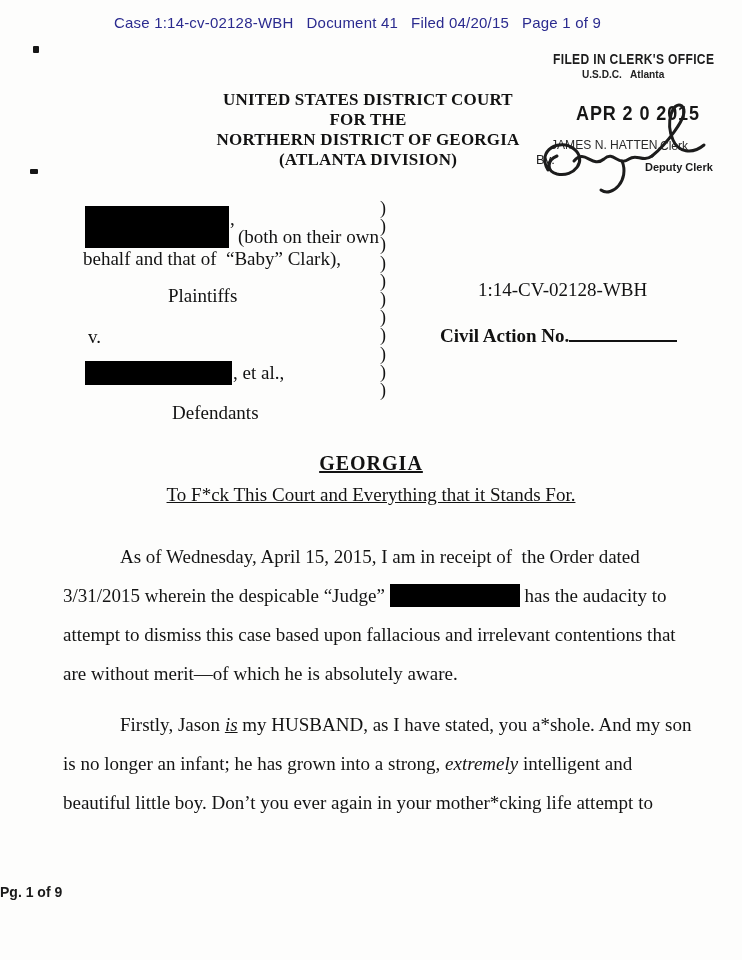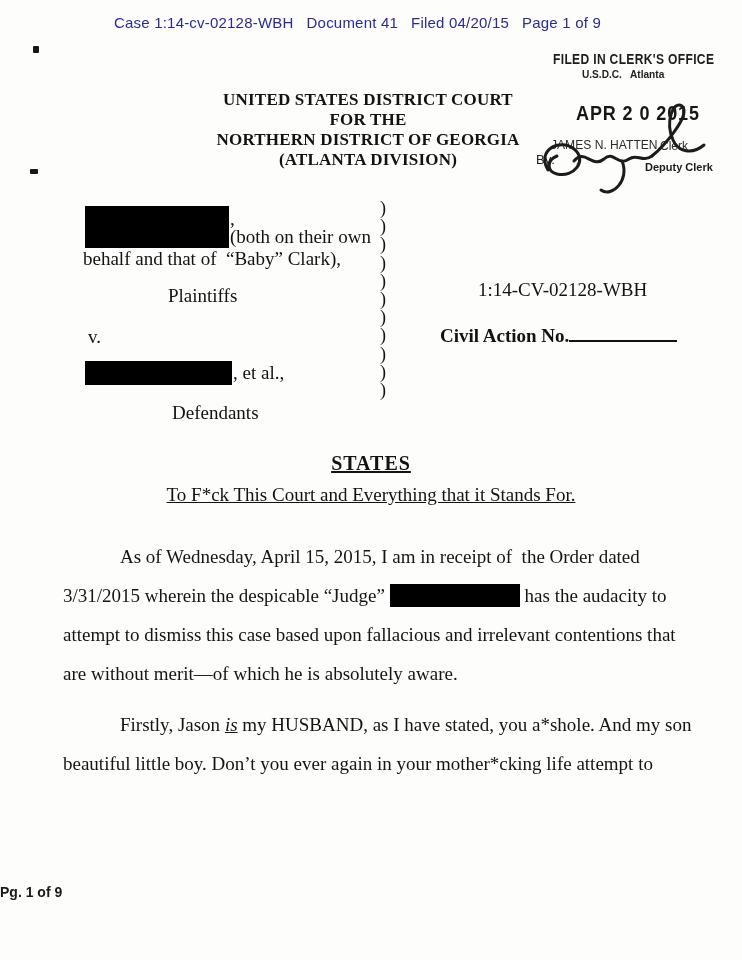--- a/index.html
+++ b/index.html
@@ -141,21 +141,21 @@
 
   <div class="abs court-title">
     <div>UNITED STATES DISTRICT COURT</div>
     <div>FOR THE</div>
     <div>NORTHERN DISTRICT OF GEORGIA</div>
     <div>(ATLANTA DIVISION)</div>
   </div>
 
   <div class="abs redact" style="top:206px;left:85px;width:144px;height:42px;"></div>
   <div class="abs cap-text" style="top:208px;left:230px;">,</div>
-  <div class="abs cap-text" style="top:226px;left:230px;">(both on their own</div>
+  <div class="abs cap-text" style="top:226px;left:238px;">(both on their own</div>
   <div class="abs cap-text pre" style="top:248px;left:83px;">behalf and that of  “Baby” Clark),</div>
   <div class="abs cap-text" style="top:285px;left:168px;">Plaintiffs</div>
 
   <div class="abs cap-text" style="top:326px;left:88px;">v.</div>
   <div class="abs redact" style="top:361px;left:85px;width:147px;height:24px;"></div>
   <div class="abs cap-text" style="top:362px;left:233px;">, et al.,</div>
   <div class="abs cap-text" style="top:402px;left:172px;">Defendants</div>
 
   <div class="abs paren-col">
     <span>)</span>
@@ -170,34 +170,35 @@
     <span>)</span>
     <span>)</span>
   </div>
 
   <div class="abs case-no">1:14-CV-02128-WBH</div>
   <div class="abs civil-action">
     <span>Civil Action No.</span><span class="blank-line"></span>
   </div>
 
   <div class="abs notice-title">
-    <span>STATES</span>
+    <span>GEORGIA</span>
   </div>
   <div class="abs notice-sub">
     <span>To F*ck This Court and Everything that it Stands For.</span>
   </div>
 
   <div class="abs body-block">
     <div>
       <span class="bline indent">As of Wednesday, April 15, 2015, I am in receipt of  the Order dated</span>
       <span class="bline"><span>3/31/2015 wherein the despicable “Judge” </span><span class="inline-redact"></span><span>has the audacity to</span></span>
       <span class="bline">attempt to dismiss this case based upon fallacious and irrelevant contentions that</span>
       <span class="bline">are without merit—of which he is absolutely aware.</span>
     </div>
     <div class="p2">
       <span class="bline indent"><span>Firstly, Jason </span><span class="itu">is</span><span> my HUSBAND, as I have stated, you a*shole. And my son</span></span>
+      <span class="bline"><span>is no longer an infant; he has grown into a strong, </span><span class="it">extremely</span><span> intelligent and</span></span>
       <span class="bline">beautiful little boy. Don’t you ever again in your mother*cking life attempt to</span>
     </div>
   </div>
 
   <div class="abs doc-footer">Pg. 1 of 9</div>
 
 </div>
 
 </body></html>

